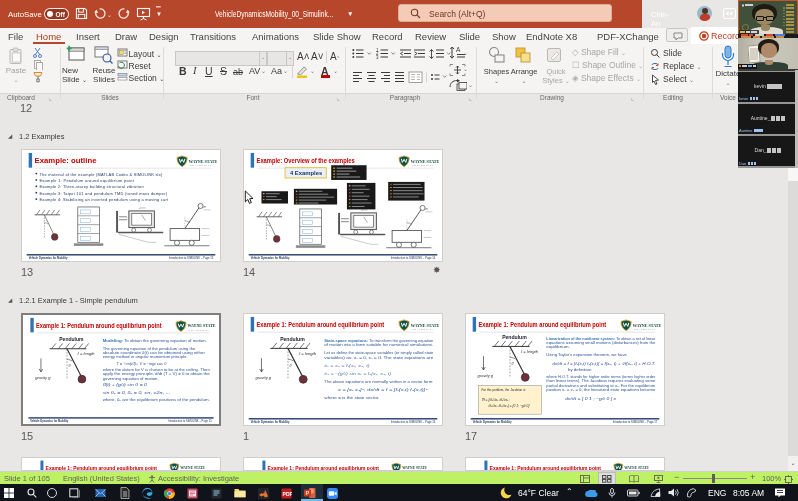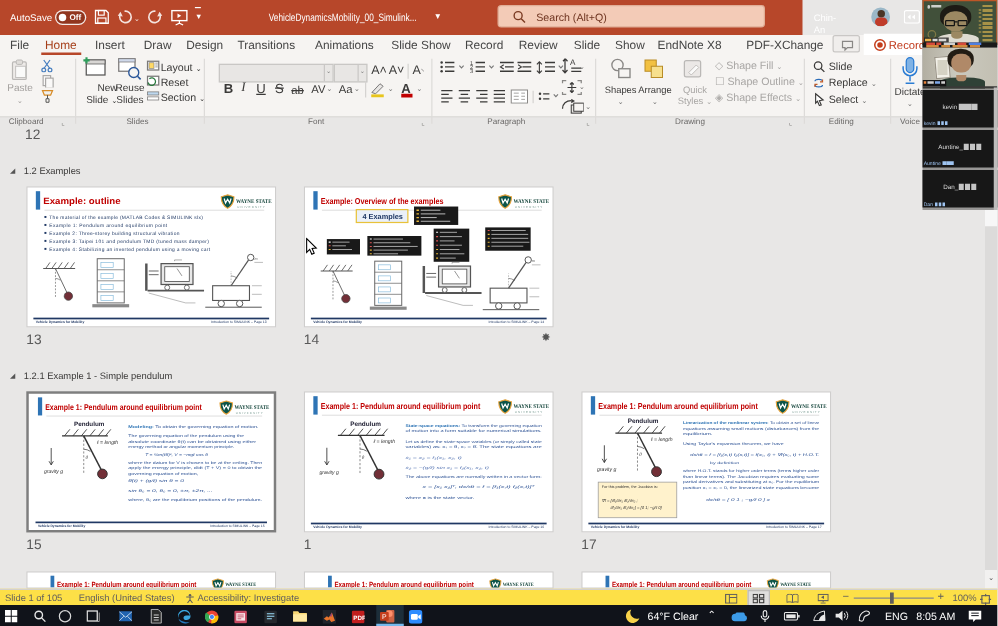--- a/index.html
+++ b/index.html
@@ -11,21 +11,21 @@
   #titlebar .t{color:#fff;font-size:9px;}
   
   #ribbonwrap{left:0;top:28px;width:798px;height:66px;background:#F6F4F2;border-bottom:1px solid #D8D6D4;box-sizing:border-box;}
   .menuitem{position:absolute;top:3px;font-size:9.5px;color:#444;}
   .glabel{position:absolute;top:65.5px;font-size:6.5px;color:#6a6867;text-align:center;}
   .gdiv{position:absolute;top:19px;height:52px;width:1px;background:#DDDBD9;}
   .combo{position:absolute;background:#fff;border:1px solid #C8C6C4;}
   .slnum{position:absolute;font-size:11px;color:#595959;}
   .sechead{position:absolute;font-size:7.5px;color:#3b3a39;}
   
-  #statusbar{left:0;top:471px;width:798px;height:13px;background:#fde047;border-top:1px solid #D2D0CE;box-sizing:border-box;}
+  #statusbar{left:0;top:471px;width:798px;height:13px;background:#bef264;border-top:1px solid #D2D0CE;box-sizing:border-box;}
   #statusbar .s{position:absolute;top:2px;font-size:7.5px;color:#605E5C;}
   
   #taskbar{left:0;top:484px;width:798px;height:17px;background:#10131A;}
   #taskbar .tt{position:absolute;top:4px;font-size:8.5px;color:#fff;}
   
   #videostrip{left:738px;top:0;width:60px;height:168px;background:#979695;}
   .vtile{position:absolute;left:0;width:60px;overflow:hidden;}
   .vname{position:absolute;width:100%;text-align:center;font-size:5px;color:#ddd;}
   .vtag{position:absolute;left:1px;font-size:4px;color:#9ec3f0;}
   .cj{display:inline-block;width:4.2px;height:4.6px;background:#c4c4c4;margin:0 0.4px;vertical-align:-0.5px;}
@@ -143,21 +143,21 @@
   <div class="glabel" style="left:0px;width:42px;">Clipboard</div>
   <div class="abs" style="left:49px;top:66px;font-size:6px;color:#8a8886;">⌞</div>
   <div class="gdiv" style="left:60px;"></div>
 
   
   <svg class="abs" style="left:66px;top:17px;" width="20" height="19" viewBox="0 0 20 19">
     <rect x="3" y="3" width="15" height="12" fill="#fff" stroke="#575655"></rect>
     <rect x="3" y="3" width="15" height="3.2" fill="#d8d6d4" stroke="#575655" stroke-width=".6"></rect>
     <path d="M3.2 0.8 v5 M0.7 3.3 h5" stroke="#2e9e5b" stroke-width="1.7"></path>
   </svg>
-  <div class="abs" style="left:62px;top:38px;width:32px;text-align:right;font-size:8px;color:#3b3a39;line-height:9px;">New<br>Slide <span style="font-size:6px;">⌄</span></div>
+  <div class="abs" style="left:62px;top:38px;width:32px;text-align:left;font-size:8px;color:#3b3a39;line-height:9px;">New<br>Slide <span style="font-size:6px;">⌄</span></div>
   <svg class="abs" style="left:94px;top:18px;" width="20" height="19" viewBox="0 0 20 19">
     <rect x="1" y="1" width="13" height="10" fill="#fff" stroke="#7a7878"></rect>
     <rect x="1" y="1" width="13" height="2.6" fill="#cfd8ea" stroke="#7a7878" stroke-width=".6"></rect>
     <circle cx="13" cy="12" r="4" fill="#f6f4f2" stroke="#2b579a" stroke-width="1.1"></circle>
     <path d="M16 15 l2.5 2.5" stroke="#2b579a" stroke-width="1.3"></path>
   </svg>
   <div class="abs" style="left:88px;top:38px;width:32px;text-align:center;font-size:8px;color:#3b3a39;line-height:9px;">Reuse<br>Slides</div>
   <svg class="abs" style="left:117px;top:20px;" width="11" height="9" viewBox="0 0 11 9">
       <rect x="1" y="1" width="9" height="7" fill="#fff" stroke="#7a7878"></rect>
       <rect x="2.2" y="2.2" width="4" height="4.5" fill="#ffd966" stroke="#7a7878" stroke-width=".5"></rect>

